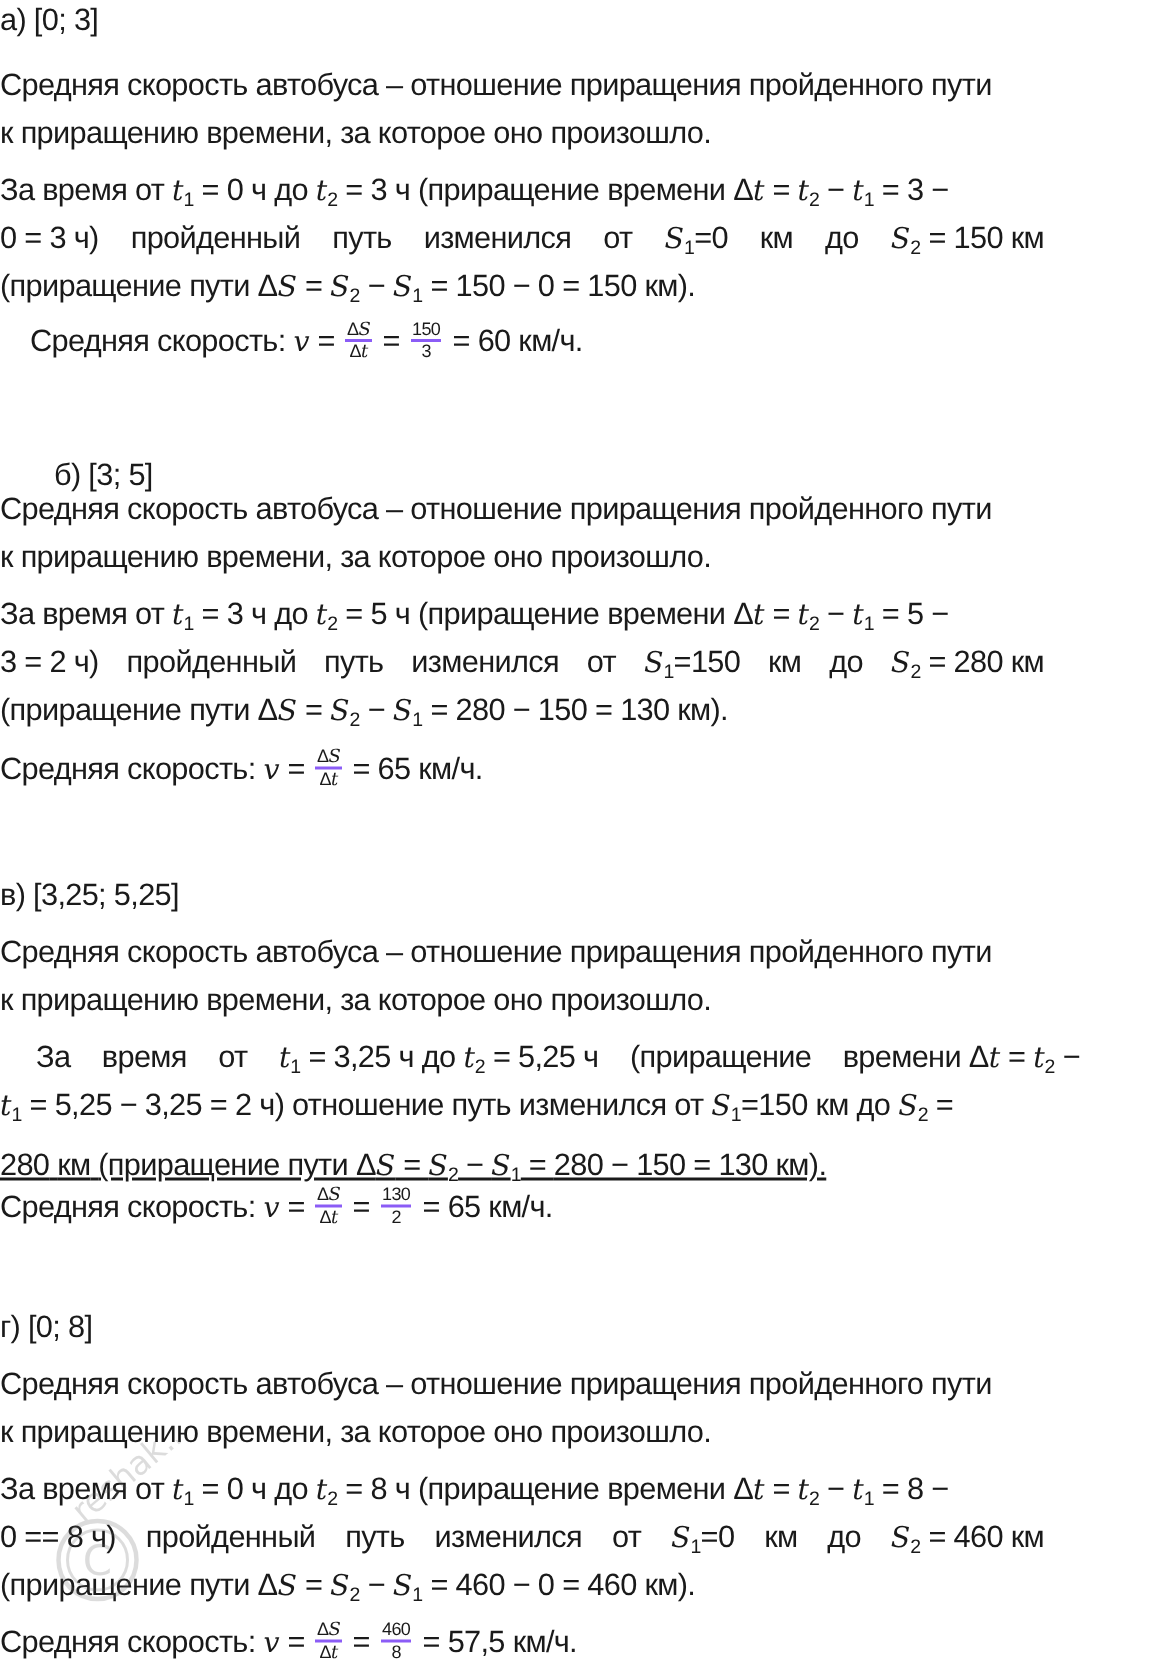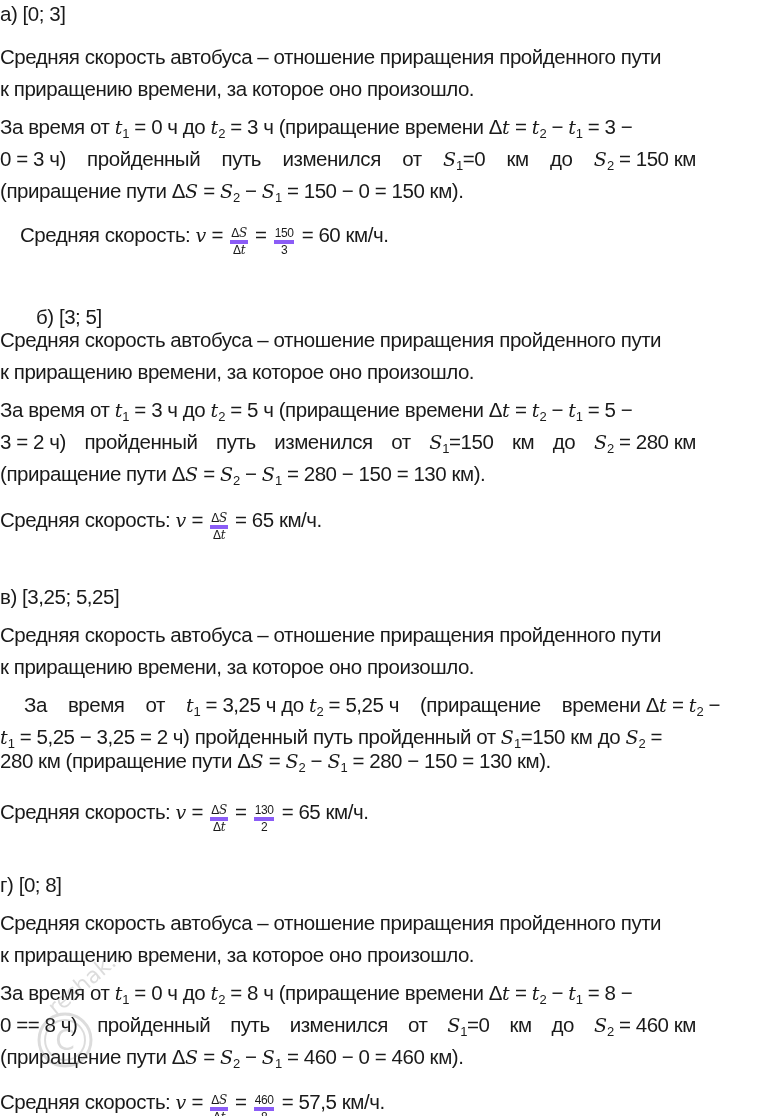--- a/index.html
+++ b/index.html
@@ -16,21 +16,21 @@
     letter-spacing: -0.45px;
   }
   .just { display: flex; justify-content: space-between; }
   .just span { white-space: nowrap; }
   i.m { font-family: "DejaVu Serif", serif; font-style: italic; font-size: 19px; letter-spacing: 0; }
   sub { font-size: 13px; vertical-align: -4px; line-height: 0; }
   .frac {
     display: inline-block; vertical-align: middle; text-align: center;
     font-size: 12px; line-height: 13px; margin: 0 2px; position: relative; top: -2px;
   }
-  .frac .num { display: block; border-bottom: 4px solid #8b5cf6; padding: 0 1px; margin-top: 15px; }
+  .frac .num { display: block; border-bottom: 2px solid #8b5cf6; padding: 0 1px; }
   .frac .den { display: block; padding: 0 1px; }
   .frac i { font-family: "DejaVu Serif", serif; font-style: italic; }
   .watermark {
     position: absolute; left: 30px; top: 960px; width: 110px; height: 110px;
     opacity: 0.22; pointer-events: none;
   }
 </style>
 </head>
 <body>
 
@@ -94,23 +94,23 @@
     <div class="line" style="top:70px;">к приращению времени, за которое оно произошло.</div>
     <div class="line just" style="top:108px;padding-left:24px;">
       <span>За</span>
         <span>время</span>
         <span>от</span>
         <span><i class="m">t</i><sub>1</sub> = <span>3,25</span> <span>ч до</span> <i class="m">t</i><sub>2</sub> = <span>5,25</span> <span>ч</span></span>
         <span>(приращение</span>
         <span>времени Δ<i class="m">t</i> = <i class="m">t</i><sub>2</sub> −</span>
     </div>
     <div class="line" style="top:140px;">
-      <i class="m">t</i><sub>1</sub> <span>= 5,25 − 3,25 = 2 ч)</span> <span>пройденный путь пройденный от</span> <i class="m">S</i><sub>1</sub>=<span>150</span> <span>км</span> <span>до</span> <i class="m">S</i><sub>2</sub> =
+      <i class="m">t</i><sub>1</sub> <span>= 5,25 − 3,25 = 2 ч)</span> <span>отношение путь изменился от</span> <i class="m">S</i><sub>1</sub>=<span>150</span> <span>км</span> <span>до</span> <i class="m">S</i><sub>2</sub> =
     </div>
-    <div class="line" style="top:164px;">
+    <div class="line" style="top:180px;text-decoration:underline;">
       <span>280</span> <span>км</span> <span>(приращение пути</span> Δ<i class="m">S</i> = <i class="m">S</i><sub>2</sub> − <i class="m">S</i><sub>1</sub> = <span>280 − 150 = 130 км).</span>
     </div>
     <div class="line" style="top:208px;">
       <span>Средняя скорость:</span> <i class="m">v</i> = <span class="frac"><span class="num">Δ<i>S</i></span><span class="den">Δ<i>t</i></span></span> = <span class="frac"><span class="num">130</span><span class="den">2</span></span> = <span>65 км/ч.</span>
     </div>
   </div>
 
   <div class="section" style="top:871px;">
     <div class="line" style="top:0;">г) [0; 8]</div>
     <div class="line" style="top:38px;">Средняя скорость автобуса – отношение приращения пройденного пути</div>

